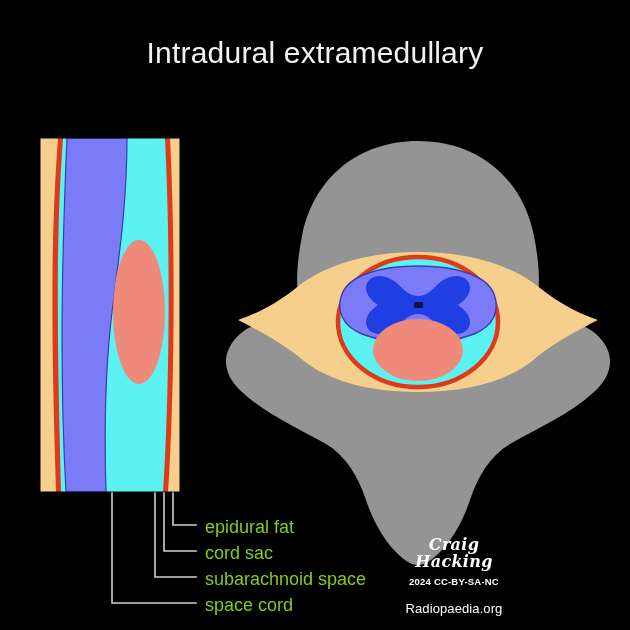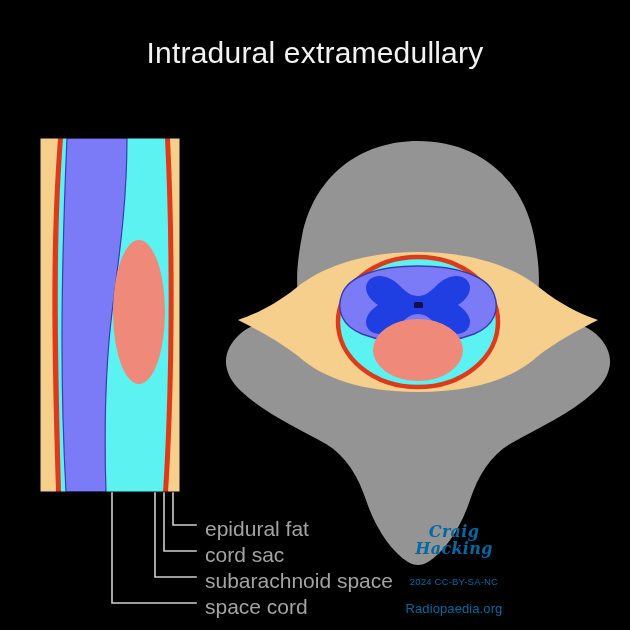--- a/index.html
+++ b/index.html
@@ -34,48 +34,48 @@
     font-family: "Liberation Sans", sans-serif;
     white-space: nowrap;
   }
   #canvas-svg {
     position: absolute;
     left: 0;
     top: 0;
   }
   .label-text {
     position: absolute;
-    color: #a3a3a3;
-    font-size: 21px;
+    color: #84cc16;
+    font-size: 18px;
     font-family: "Liberation Sans", sans-serif;
     white-space: nowrap;
     line-height: 1;
   }
   #credit-block {
     position: absolute;
     right: 16px;
     bottom: 14px;
     width: 130px;
     text-align: center;
-    color: #0369a1;
+    color: #ffffff;
   }
   #credit-author {
     font-family: "DejaVu Serif", serif;
     font-style: italic;
     font-weight: bold;
     font-size: 16px;
     letter-spacing: 0.3px;
     line-height: 1.05;
   }
   #credit-license {
     font-family: "Liberation Sans", sans-serif;
     font-size: 9.5px;
-    font-weight: normal;
+    font-weight: bold;
     letter-spacing: 0.2px;
-    margin-top: 18px;
+    margin-top: 5px;
   }
   #credit-site {
     font-family: "Liberation Sans", sans-serif;
     font-size: 13px;
     letter-spacing: 0.1px;
     margin-top: 14px;
   }
 </style>
 </head>
 <body>

